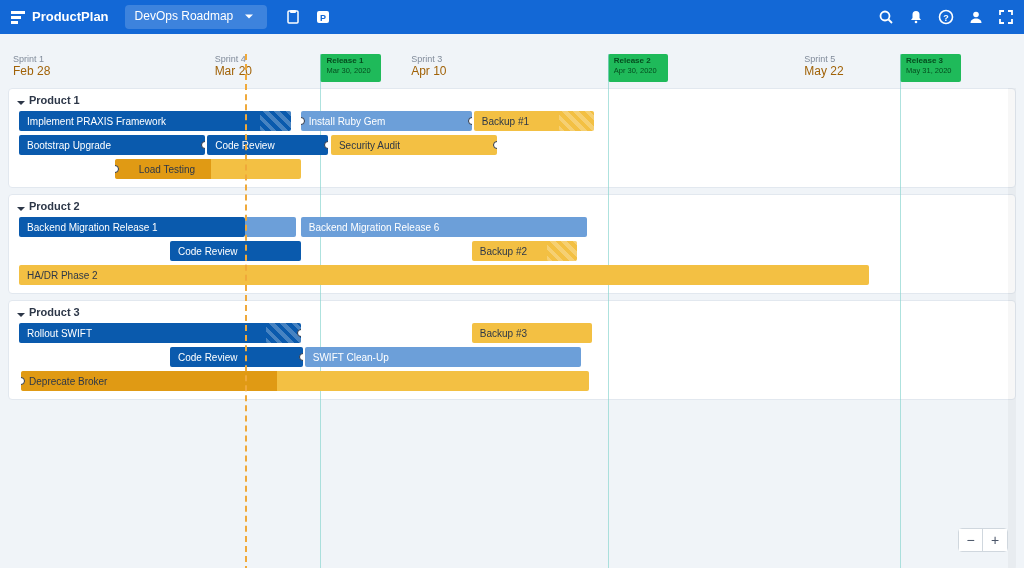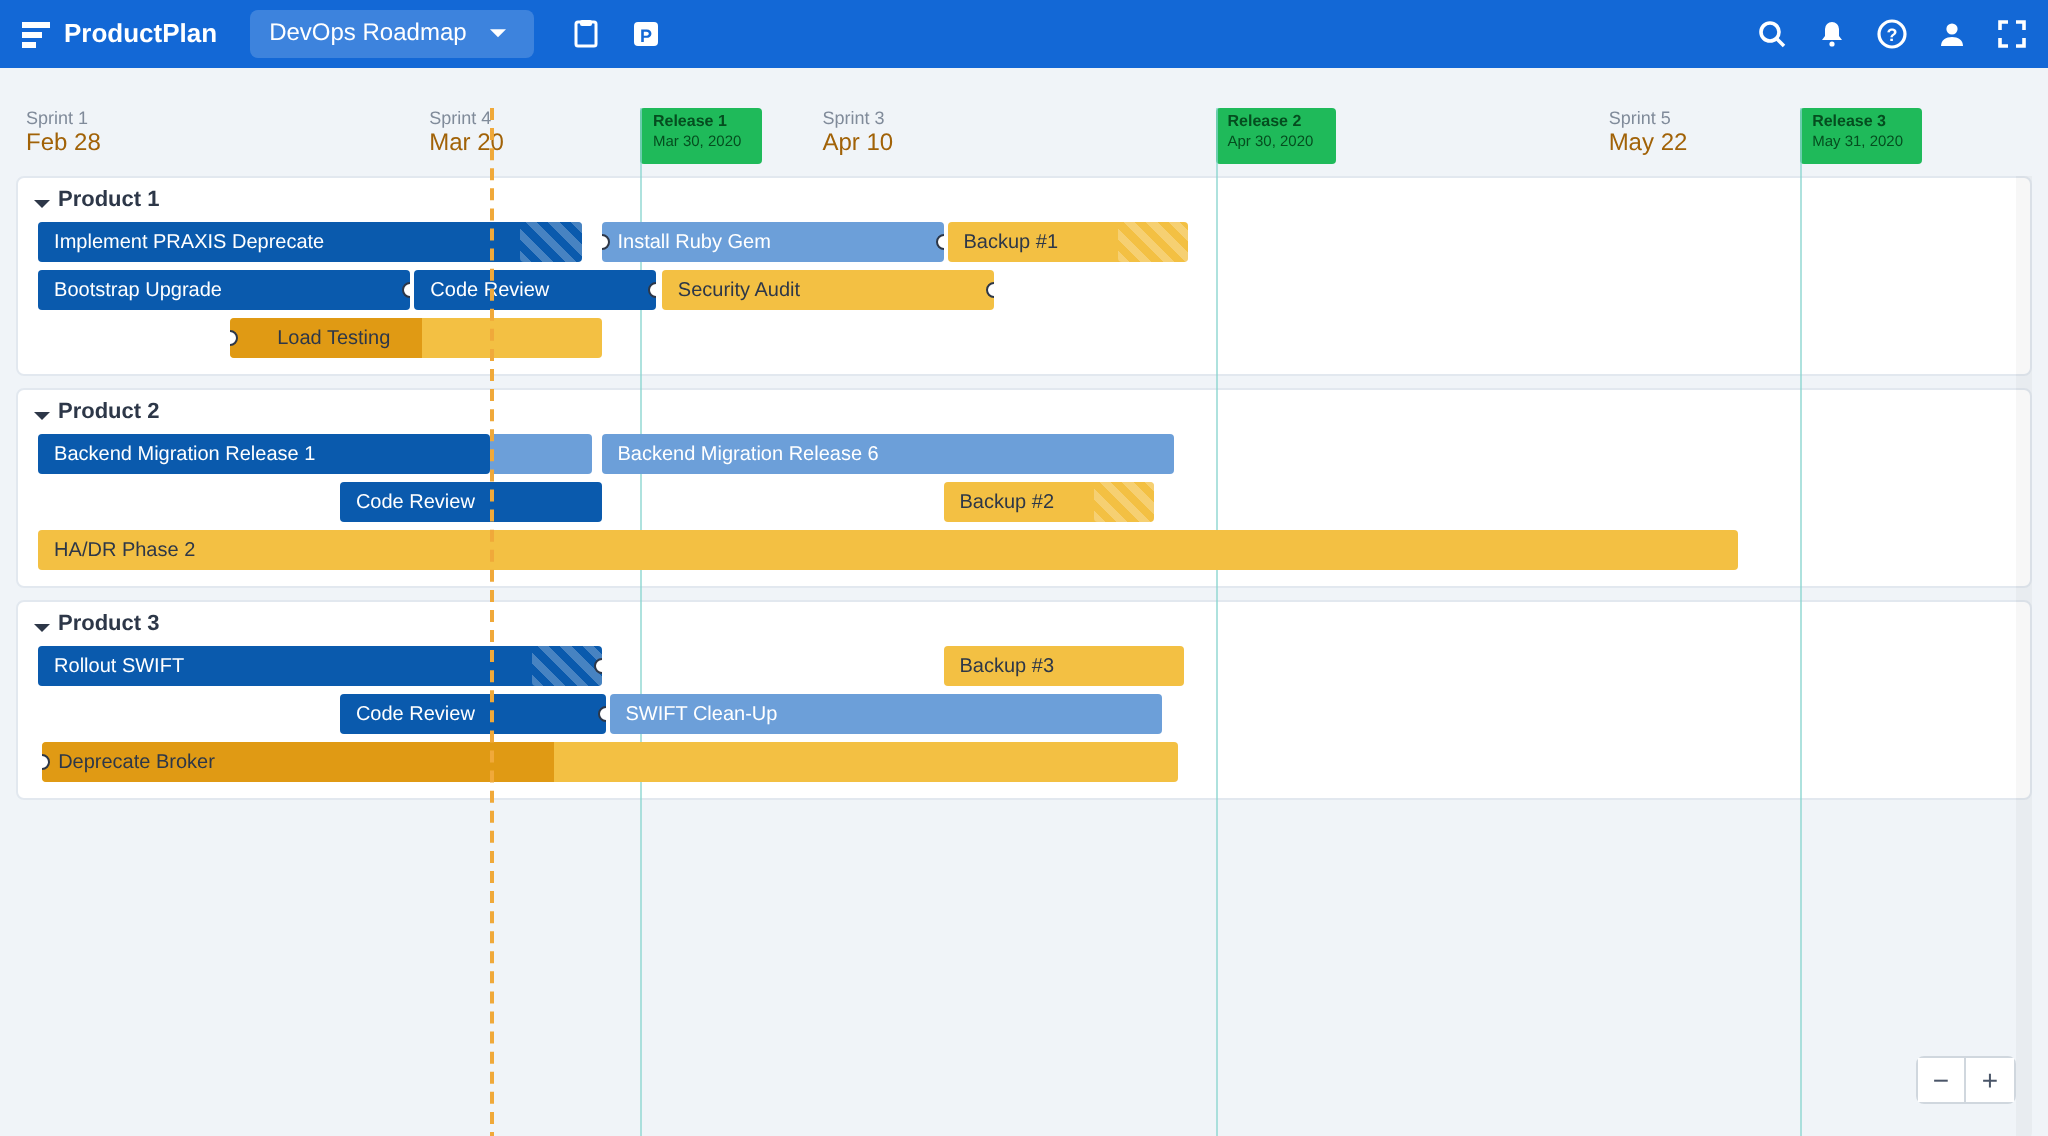--- a/index.html
+++ b/index.html
@@ -173,21 +173,21 @@
           <div class="lane">
             <div class="lane-header">
               <span class="chev"><svg viewBox="0 0 10 6">
                   <path d="M0 0 L5 5 L10 0" fill="#2d3748"></path>
                 </svg></span>
               <span>Product 1</span>
             </div>
             <div class="lane-body">
               <div class="row">
                 <div class="bar blue" style="left: 1%; width: 27%;">
-                  <span class="txt">Implement PRAXIS Deprecate</span>
+                  <span class="txt">Implement PRAXIS Framework</span>
                   <div class="hatch" style="left:auto;width:11.11111111111111%;right:0"></div>
                 </div>
                 <div class="bar ltblue" style="left: 29%; width: 17%;">
                   <span class="txt">Install Ruby Gem</span>
                   <span class="dep left"></span>
                   <span class="dep right"></span>
                 </div>
                 <div class="bar yellow" style="left: 46.2%; width: 12%;">
                   <span class="txt">Backup #1</span>
                   <div class="hatch" style="left:auto;width:29.166666666666668%;right:0"></div>

